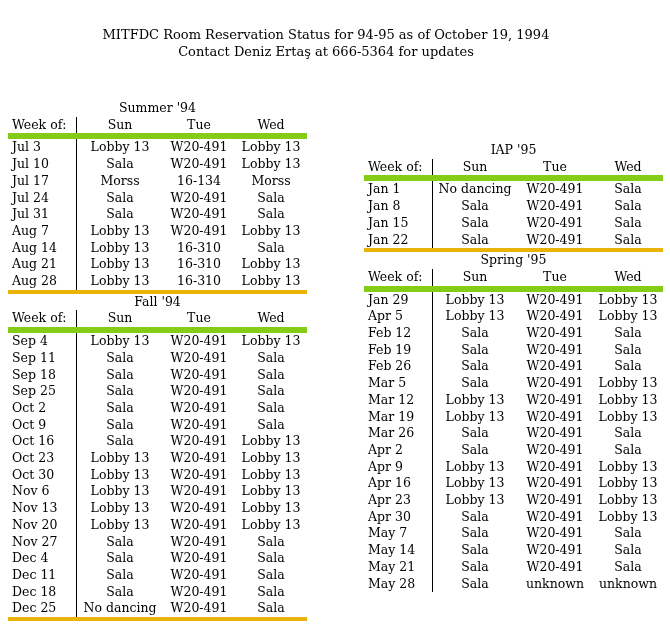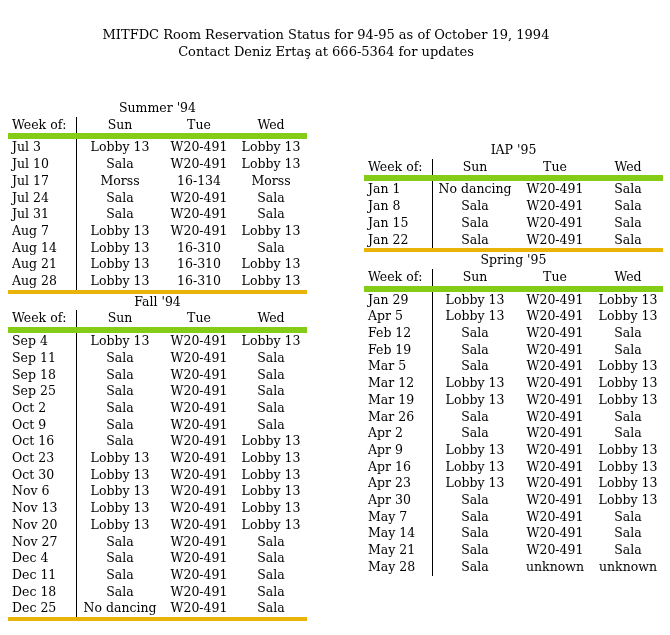--- a/index.html
+++ b/index.html
@@ -278,20 +278,26 @@
           <td class="cx ct">W20-491</td>
           <td class="cx cw">Sala</td>
         </tr>
         <tr>
           <td class="c0">Feb 19</td>
           <td class="cx cs">Sala</td>
           <td class="cx ct">W20-491</td>
           <td class="cx cw">Sala</td>
         </tr>
         <tr>
+          <td class="c0">Feb 26</td>
+          <td class="cx cs">Sala</td>
+          <td class="cx ct">W20-491</td>
+          <td class="cx cw">Sala</td>
+        </tr>
+        <tr>
           <td class="c0">Mar 5</td>
           <td class="cx cs">Sala</td>
           <td class="cx ct">W20-491</td>
           <td class="cx cw">Lobby 13</td>
         </tr>
         <tr>
           <td class="c0">Mar 12</td>
           <td class="cx cs">Lobby 13</td>
           <td class="cx ct">W20-491</td>
           <td class="cx cw">Lobby 13</td>

